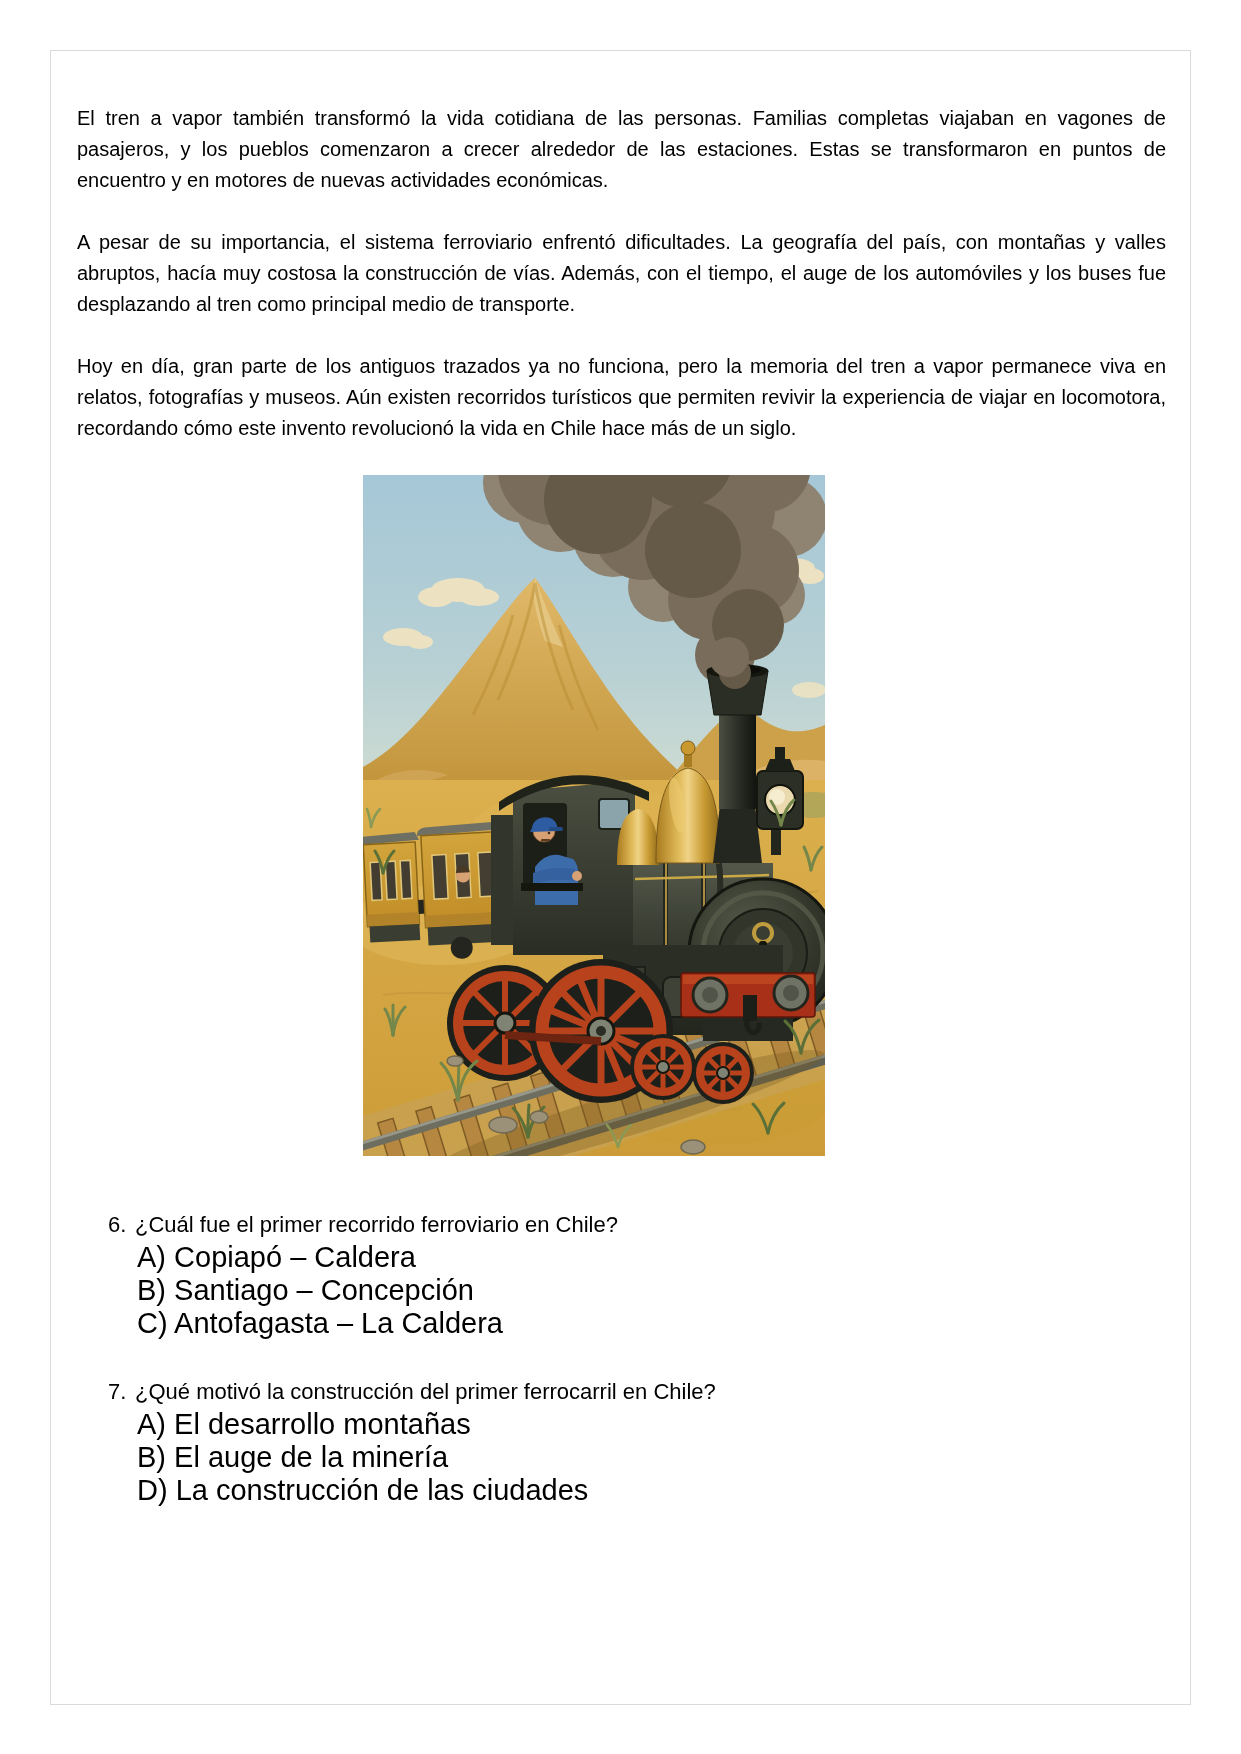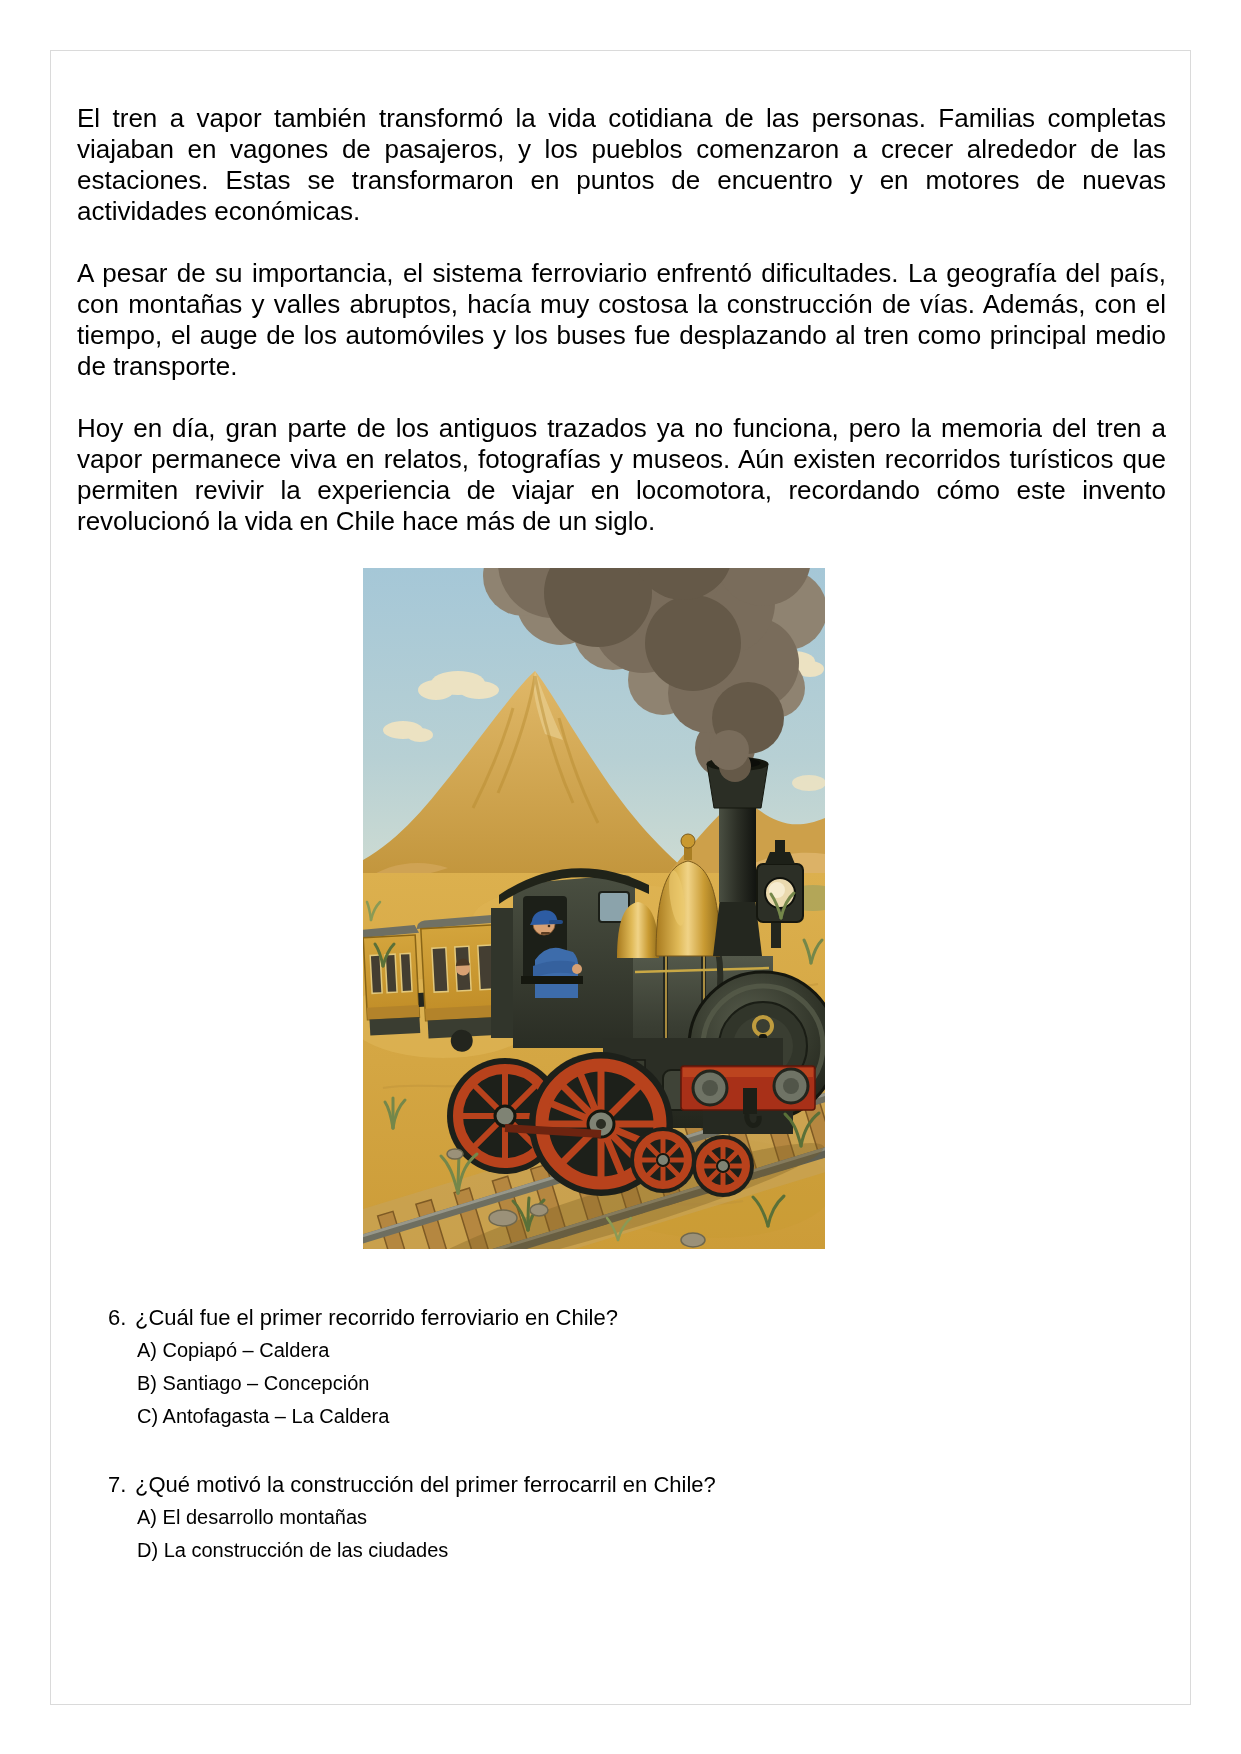--- a/index.html
+++ b/index.html
@@ -16,37 +16,37 @@
     width:1141px;height:1655px;
     background:#fff;
     border:1px solid #dadada;
     box-sizing:border-box;
   }
   .content{
     padding:52px 24px 0 26px;
   }
   .content p{
     margin:0 0 31px 0;
-    font-size:26px;
+    font-size:20px;
     line-height:31px;
     text-align:justify;
   }
   figure.illustration{
     margin:19px 0 0 286px;
     width:462px;height:681px;
     padding:0;
   }
   figure.illustration svg{display:block;width:462px;height:681px;}
   .questions{margin-top:52px;}
   .question + .question{margin-top:35px;}
   .q-line{display:flex;font-size:22px;line-height:33px;}
   .q-num{flex:none;margin-left:31px;width:27px;}
   .q-text{flex:1;}
   .q-opts{margin-left:60px;}
-  .q-opt{font-size:20px;line-height:33px;}
+  .q-opt{font-size:29px;line-height:33px;}
 </style>
 </head>
 <body>
 
 <div class="page">
   <div class="content">
 
     <p>El tren a vapor también transformó la vida cotidiana de las personas. Familias completas viajaban en vagones de pasajeros, y los pueblos comenzaron a crecer alrededor de las estaciones. Estas se transformaron en puntos de encuentro y en motores de nuevas actividades económicas.</p>
     <p>A pesar de su importancia, el sistema ferroviario enfrentó dificultades. La geografía del país, con montañas y valles abruptos, hacía muy costosa la construcción de vías. Además, con el tiempo, el auge de los automóviles y los buses fue desplazando al tren como principal medio de transporte.</p>
     <p>Hoy en día, gran parte de los antiguos trazados ya no funciona, pero la memoria del tren a vapor permanece viva en relatos, fotografías y museos. Aún existen recorridos turísticos que permiten revivir la experiencia de viajar en locomotora, recordando cómo este invento revolucionó la vida en Chile hace más de un siglo.</p>
@@ -402,19 +402,20 @@
         </div>
       </div>
 
       <div class="question">
         <div class="q-line">
           <span class="q-num">7.</span>
           <span class="q-text">¿Qué motivó la construcción del primer ferrocarril en Chile?</span>
         </div>
         <div class="q-opts">
           <div class="q-opt">A) El desarrollo montañas</div>
+          <div class="q-opt">B) El auge de la minería</div>
           <div class="q-opt">D) La construcción de las ciudades</div>
         </div>
       </div>
     </section>
 
   </div>
 </div>
 
 </body></html>

